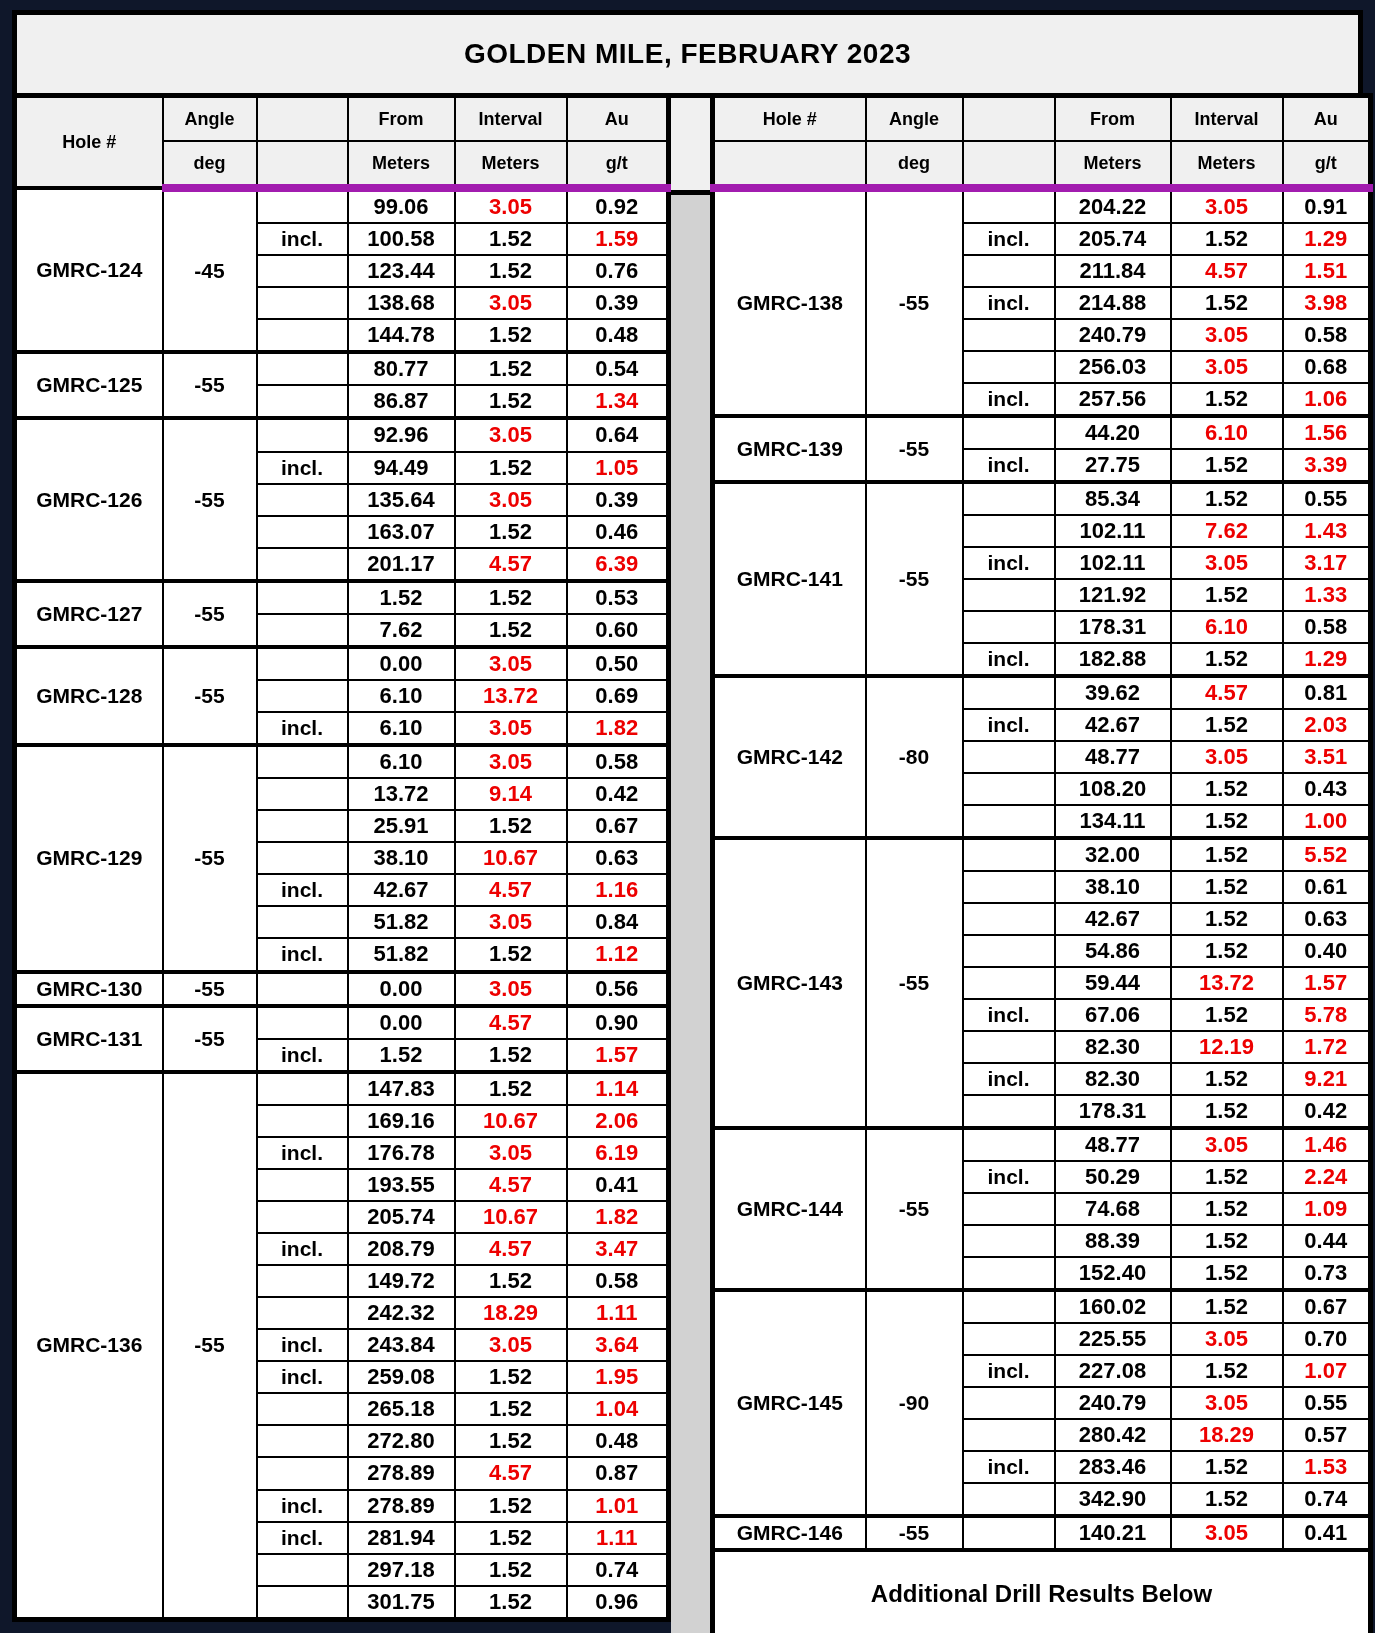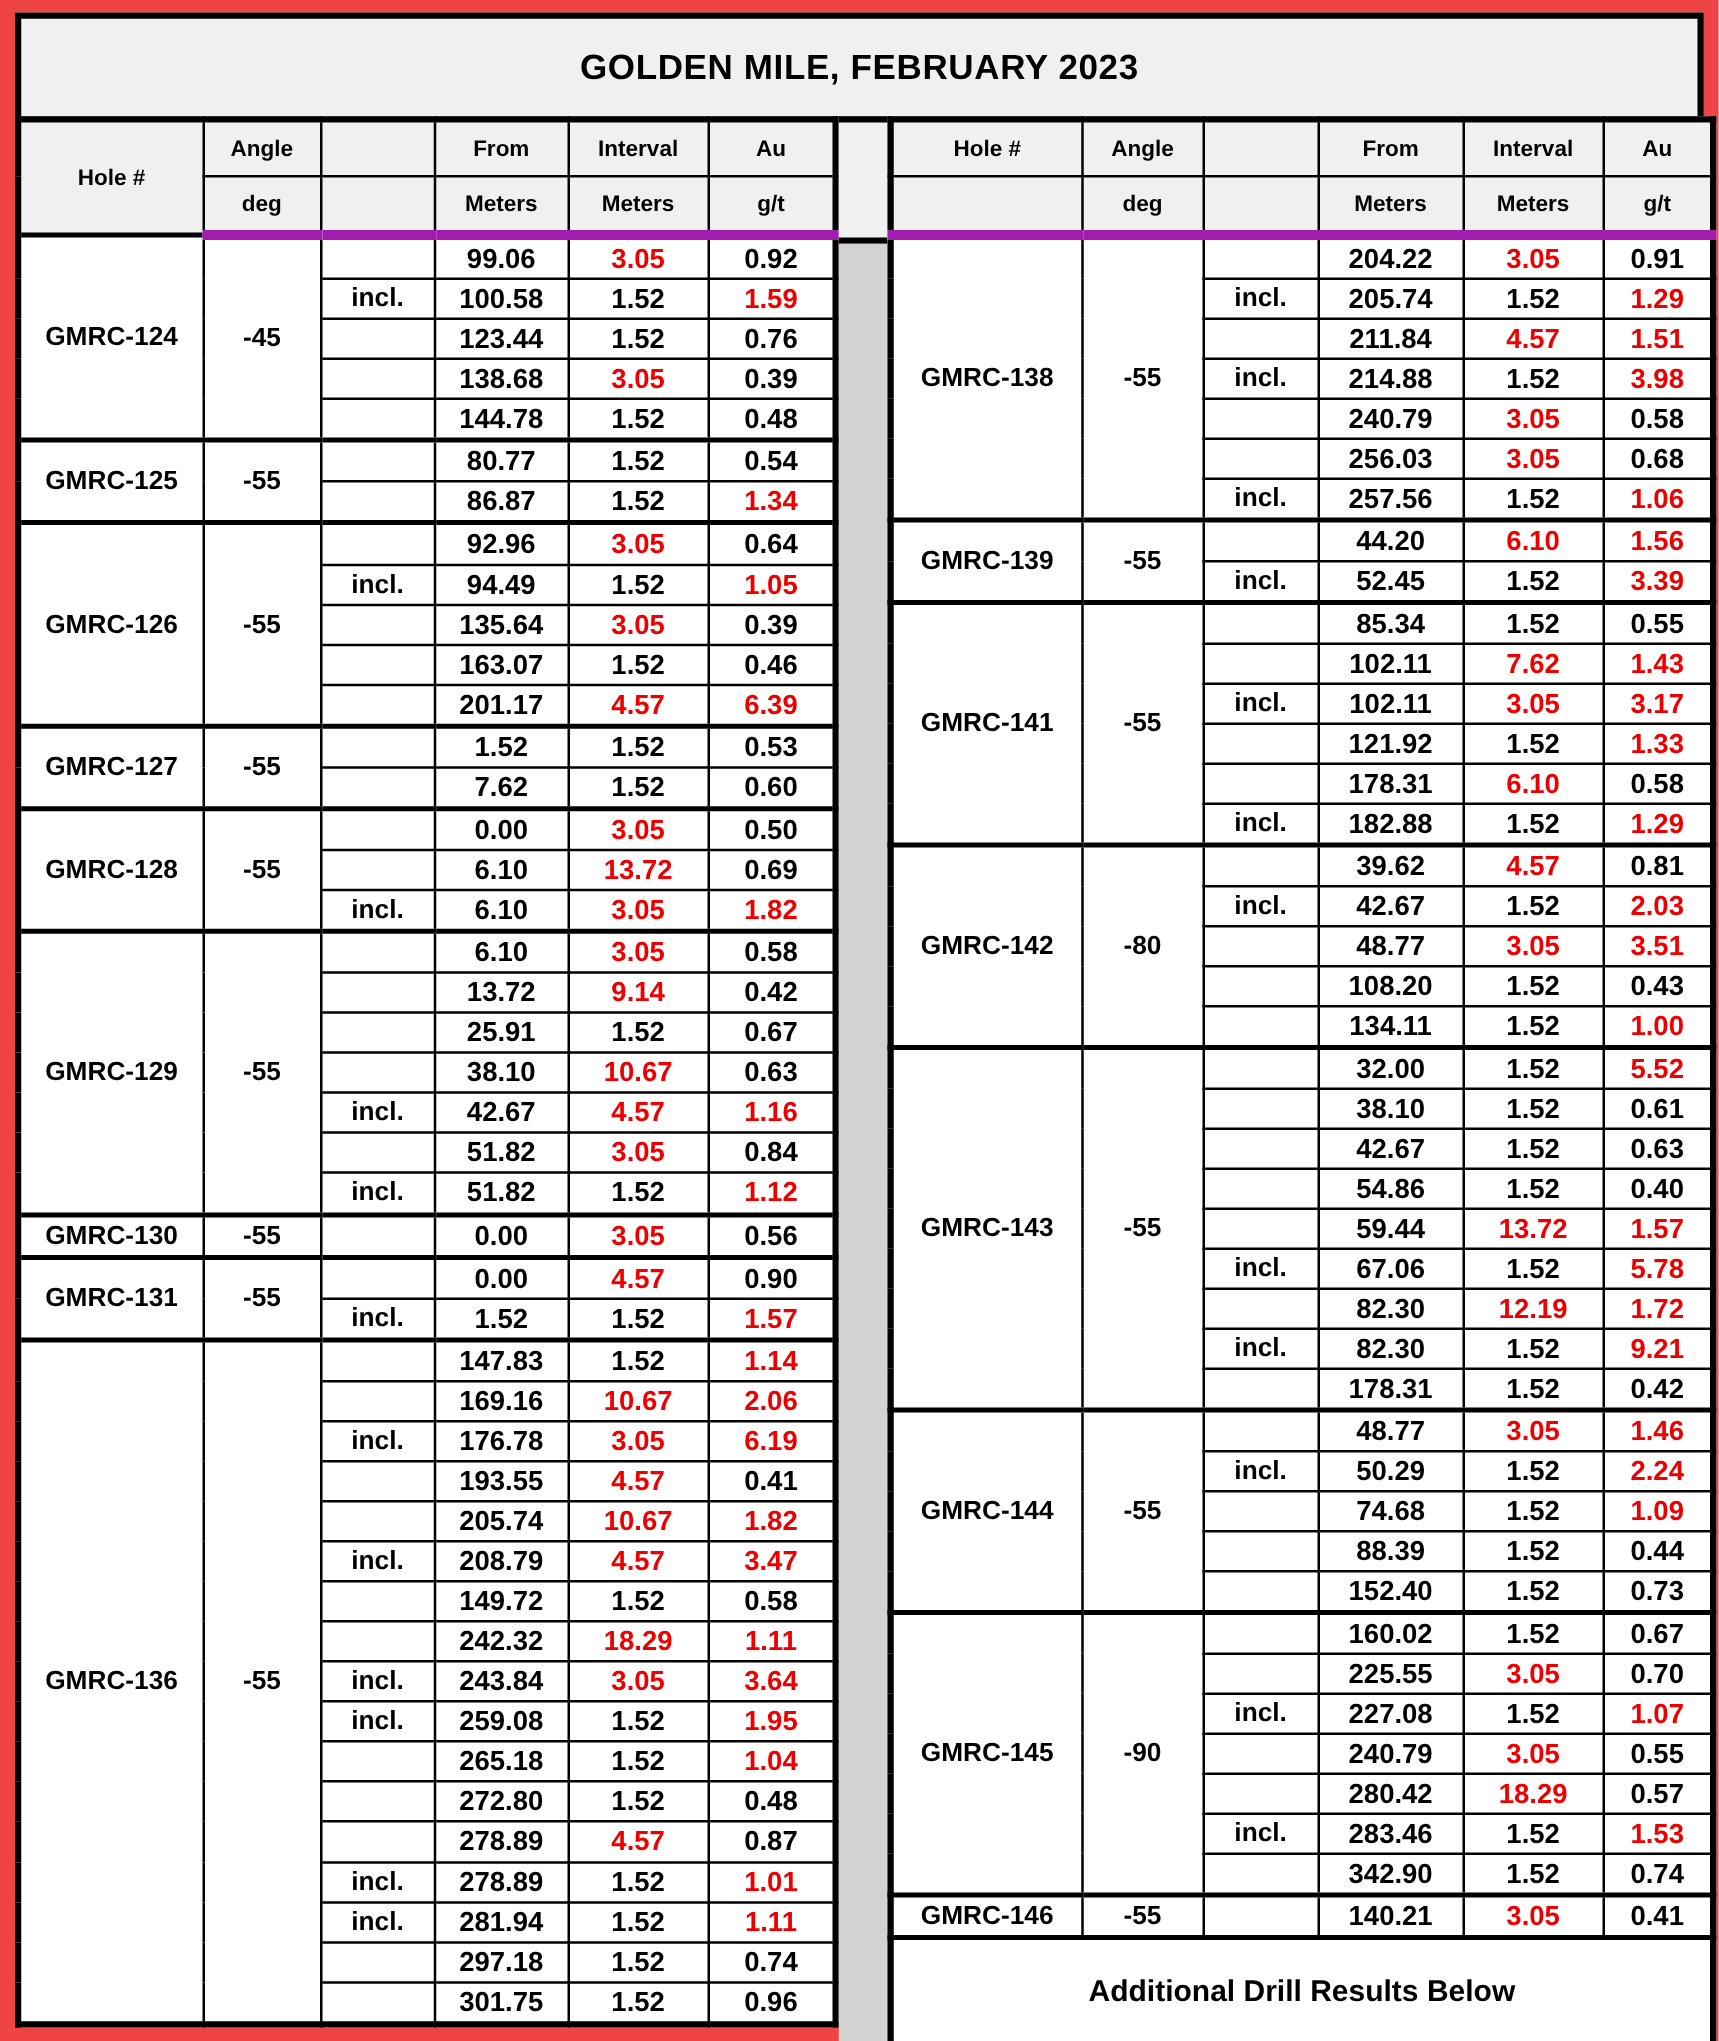--- a/index.html
+++ b/index.html
@@ -2,21 +2,21 @@
 <html style="--hl-red: #ed0000;"><head>
 <meta charset="utf-8">
 <style>
   html, body { margin: 0; padding: 0; background: #ffffff; }
   body {
     width: 1375px; height: 1633px;
     font-family: "Liberation Sans", sans-serif;
     font-weight: bold;
     -webkit-font-smoothing: antialiased;
   }
-  .page { position: relative; width: 1375px; height: 1633px; background: #ef4444; overflow: hidden; }
+  .page { position: relative; width: 1375px; height: 1633px; background: #0f172a; overflow: hidden; }
 
   .title-box {
     position: absolute; left: 12px; top: 10px; width: 1351px; height: 88px;
     box-sizing: border-box; border: 5px solid #000; background: #f0f0f0;
     display: flex; flex-direction: column; justify-content: center; align-items: center;
     font-size: 28px; line-height: 1.22; letter-spacing: 0.5px; color: #000;
   }
 
   .tables { position: absolute; left: 12px; top: 93px; display: flex; align-items: stretch; }
 
@@ -446,21 +446,21 @@
             <tr class="group-start">
               <td class="hole-cell" rowspan="2">GMRC-139</td>
               <td class="angle-cell" rowspan="2">-55</td>
               <td class="incl-cell"></td>
               <td>44.20</td>
               <td class="red">6.10</td>
               <td class="red">1.56</td>
             </tr>
             <tr>
               <td class="incl-cell">incl.</td>
-              <td>52.45</td>
+              <td>27.75</td>
               <td>1.52</td>
               <td class="red">3.39</td>
             </tr>
             <tr class="group-start">
               <td class="hole-cell" rowspan="6">GMRC-141</td>
               <td class="angle-cell" rowspan="6">-55</td>
               <td class="incl-cell"></td>
               <td>85.34</td>
               <td>1.52</td>
               <td>0.55</td>

